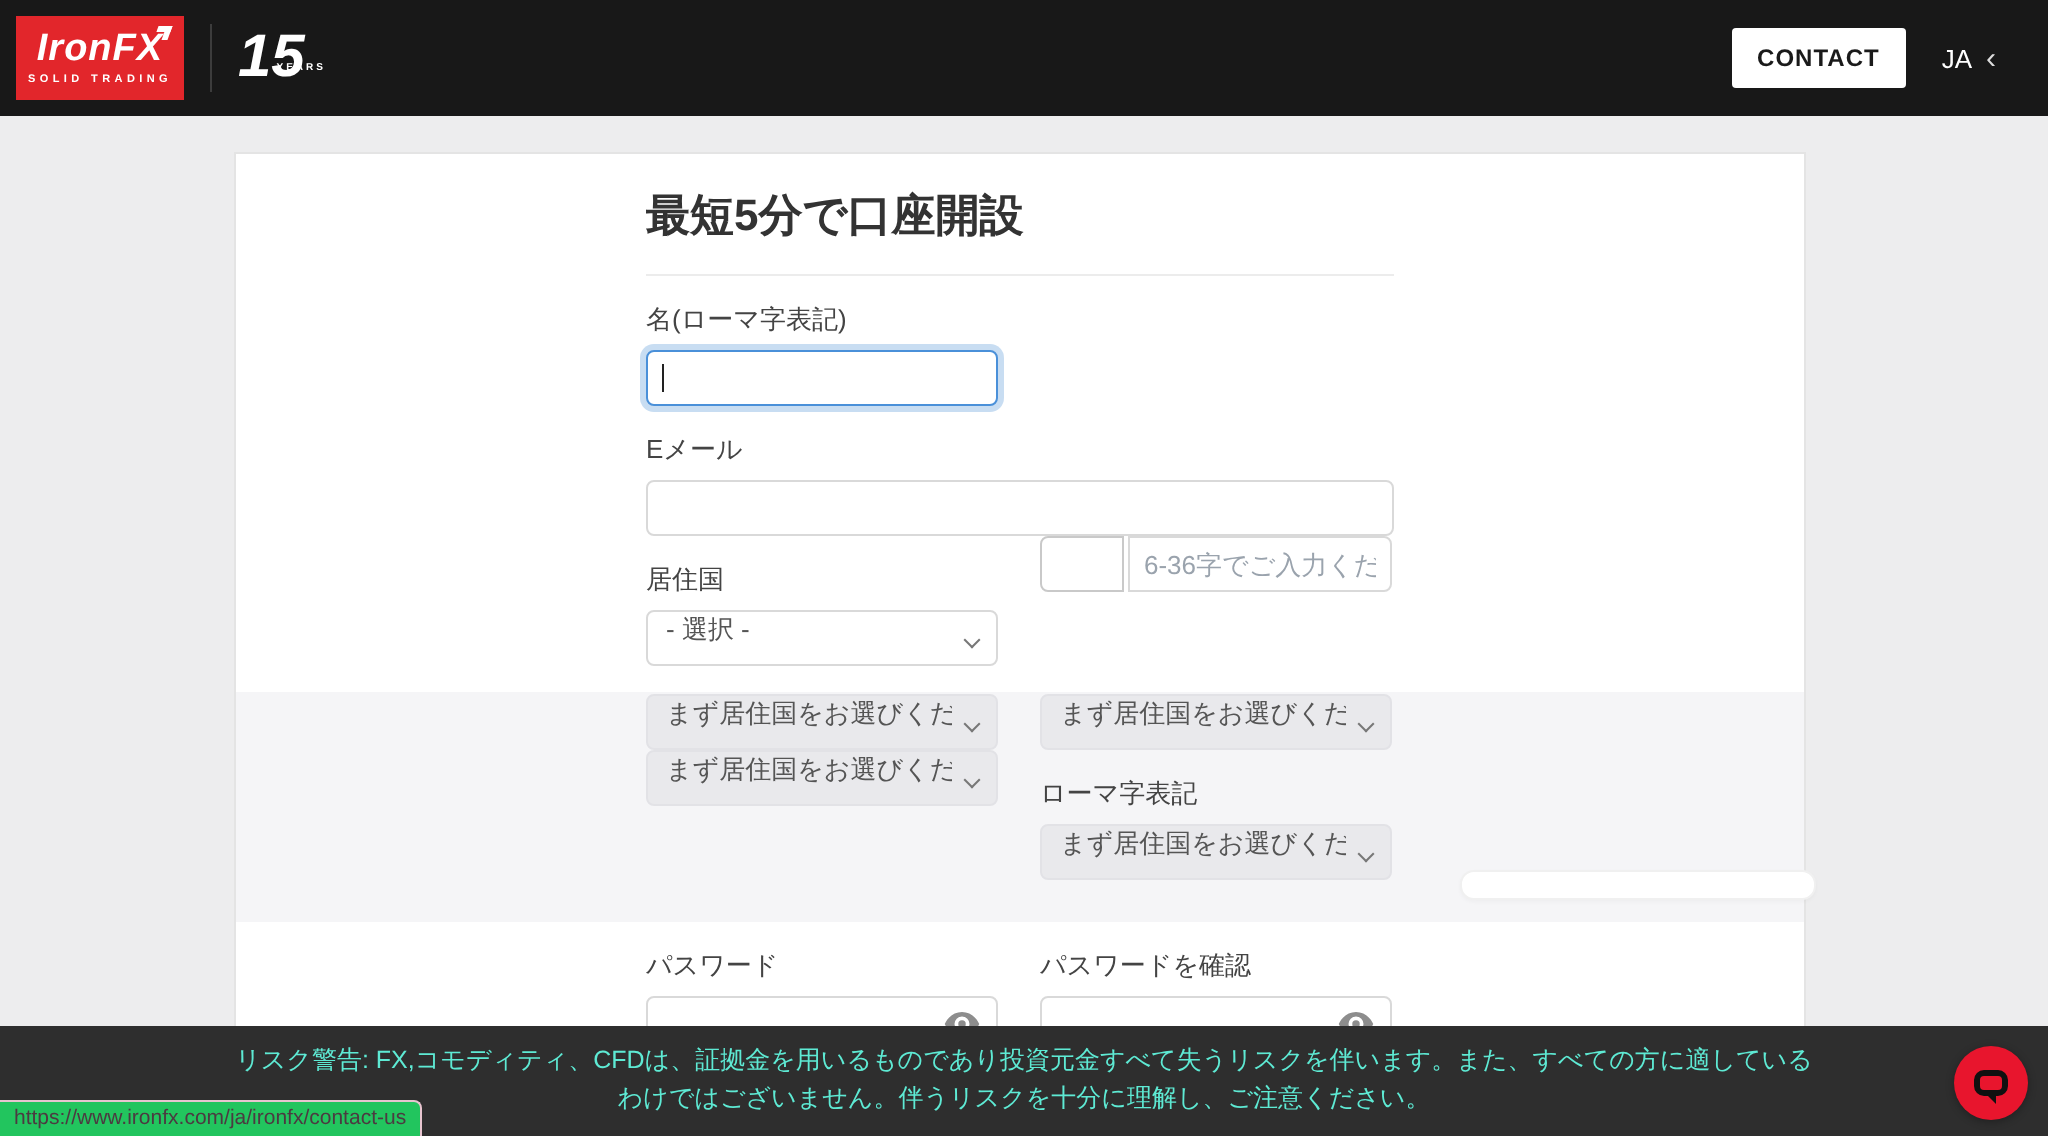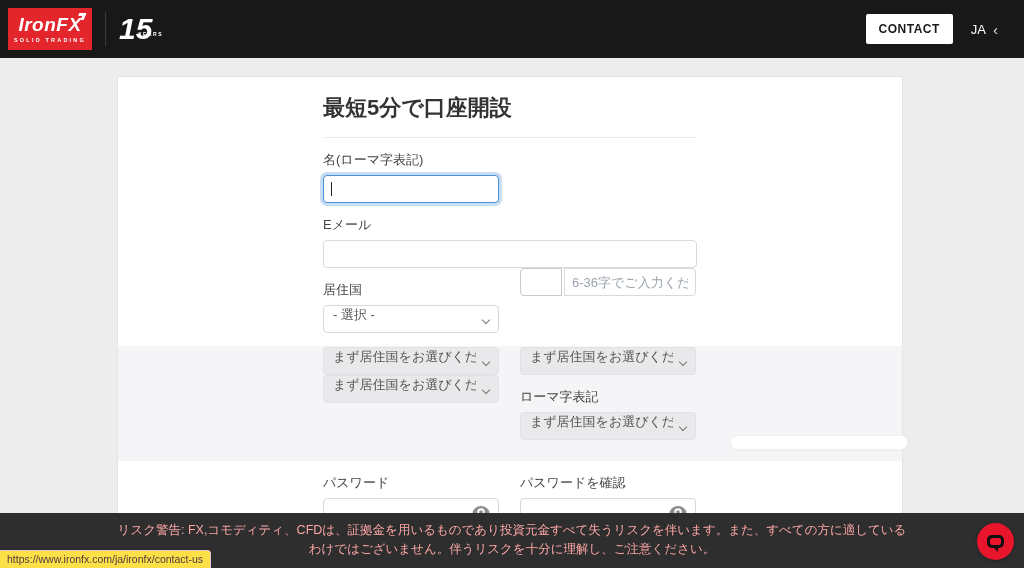--- a/index.html
+++ b/index.html
@@ -89,27 +89,27 @@
   .pw-wrap { position:relative; }
   .eye {
     position:absolute; right:9px; top:7px; width:18px; height:14px; color:#8d8d8d;
     pointer-events:auto; cursor:pointer;
   }
   .eye svg { display:block; }
 
   
   .risk-bar {
     position:absolute; left:0; bottom:0; width:1024px; background:#2e2e2e;
-    color:#fca5a5; z-index:30; text-align:center; padding:8px 112px 9px;
+    color:#5eead4; z-index:30; text-align:center; padding:8px 112px 9px;
     font-size:12.5px; line-height:19px;
   }
 
   .status-pill {
     position:absolute; left:0; bottom:0; z-index:40;
-    background:#fde047; color:#4c3a41; font-size:10.5px;
+    background:#22c55e; color:#4c3a41; font-size:10.5px;
     padding:2px 7px 3px; border-radius:0 4px 0 0; border:1px solid #e7c4cf; border-left:none; border-bottom:none;
   }
 
   
   .chat-btn {
     position:absolute; right:10px; bottom:8px; width:37px; height:37px; border-radius:50%;
     background:#e8152d; z-index:50; display:flex; align-items:center; justify-content:center;
     cursor:pointer; box-shadow:0 1px 4px rgba(0,0,0,0.3);
   }
   .chat-glyph { position:relative; width:17px; height:13px; border:3px solid #101010; border-radius:5px; background:transparent; }

